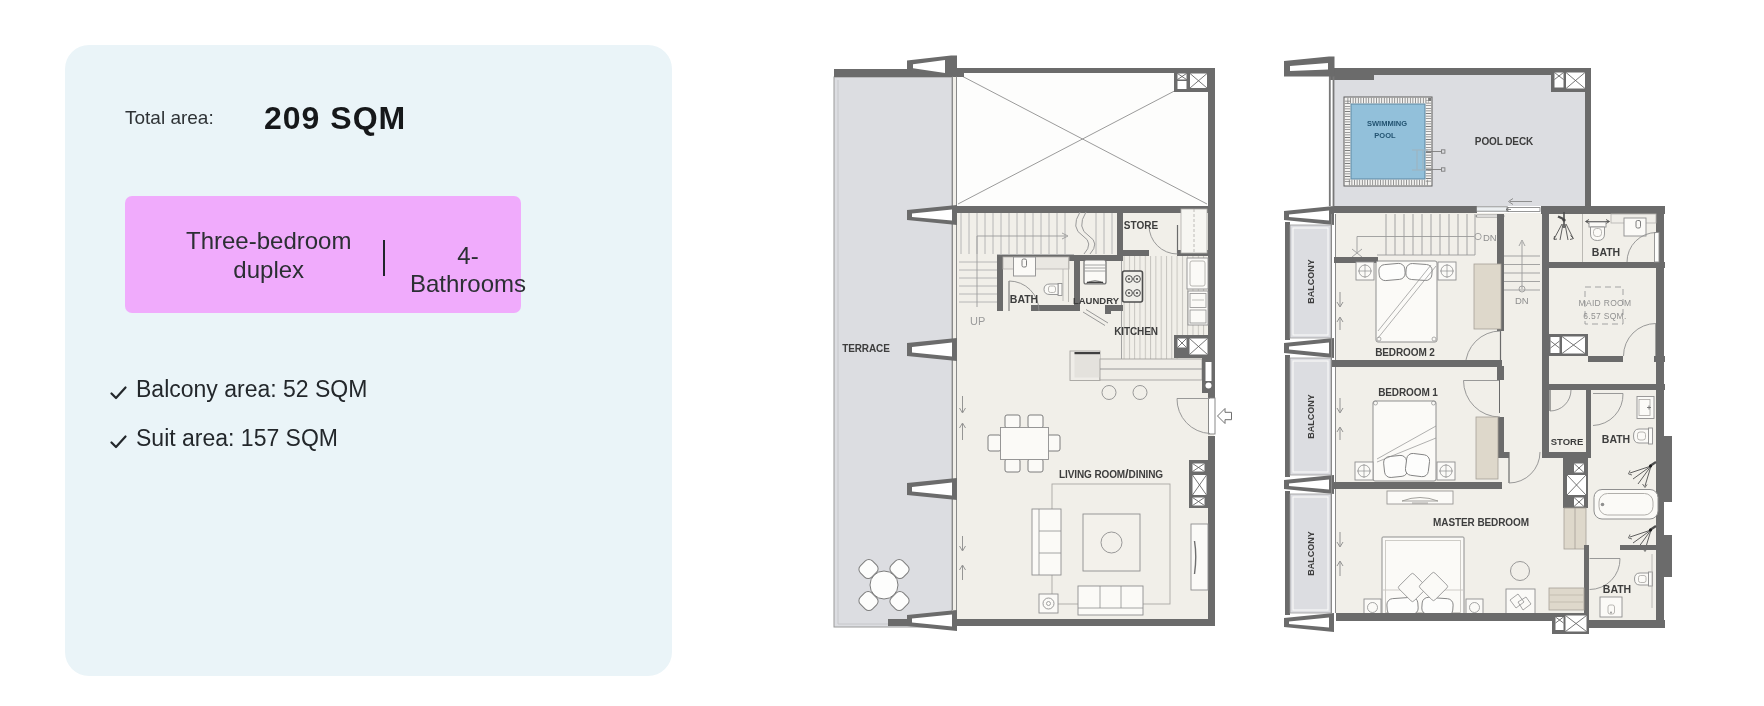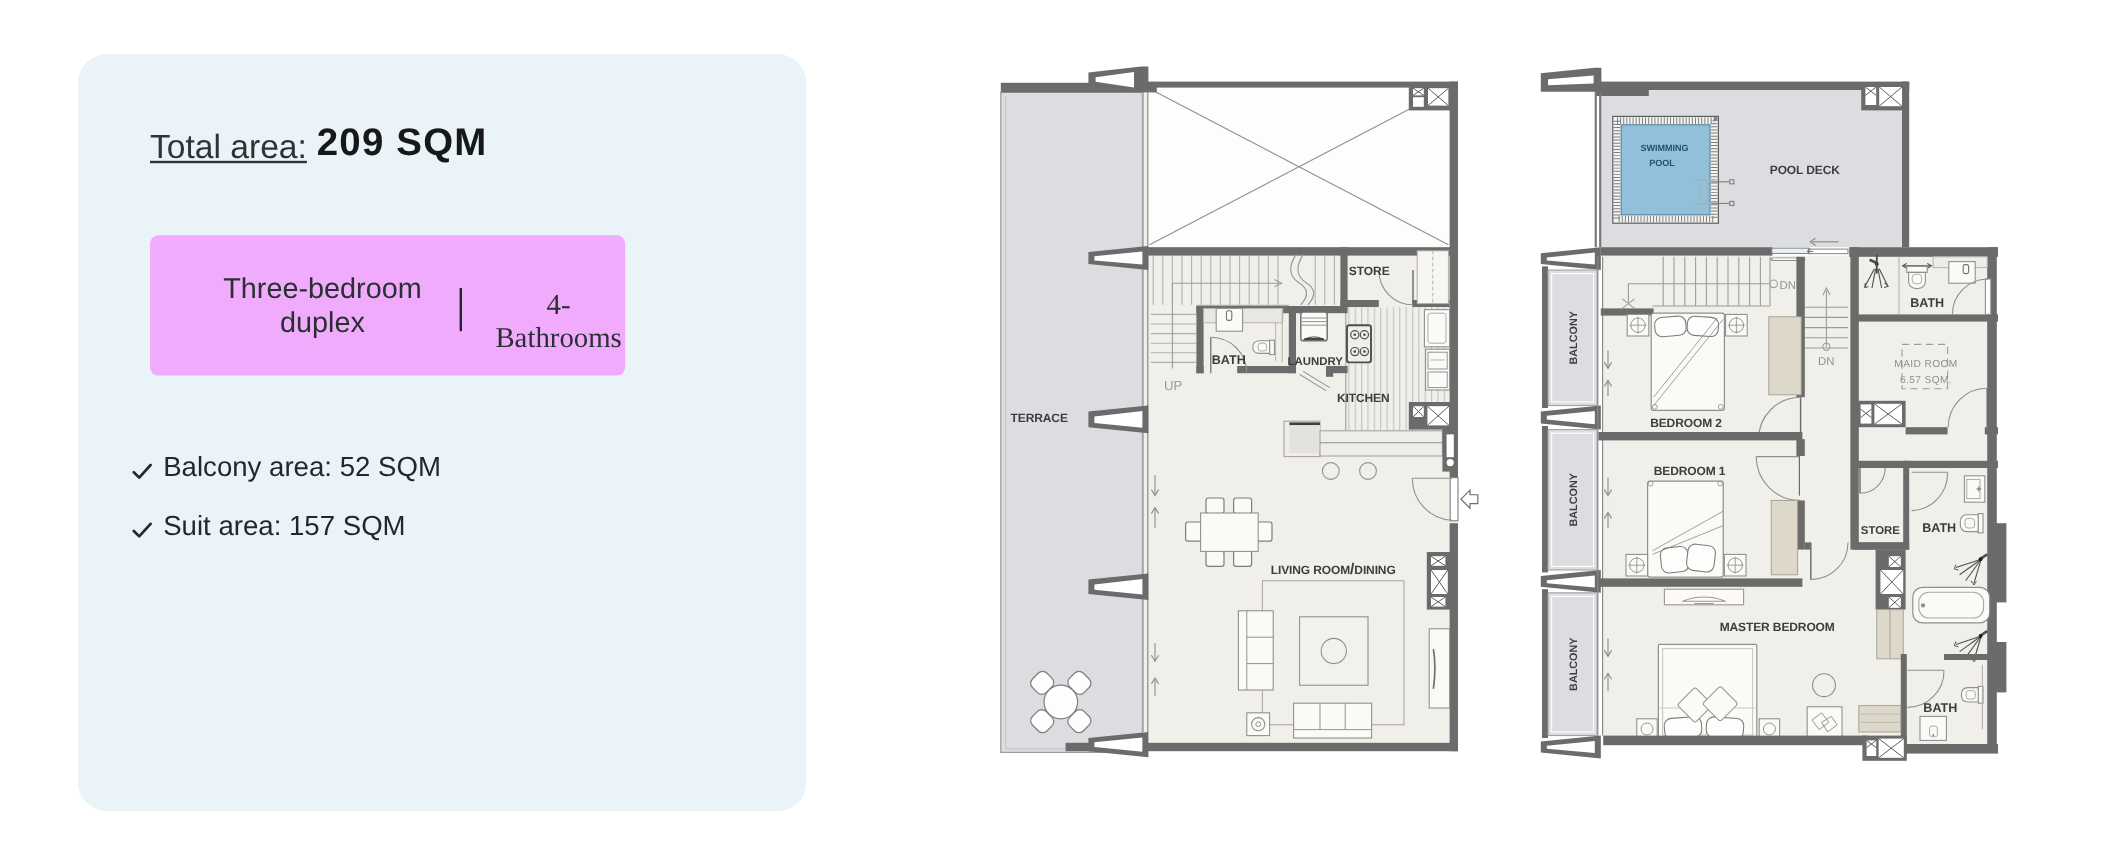--- a/index.html
+++ b/index.html
@@ -1,23 +1,23 @@
 <!DOCTYPE html>
 <html><head>
 <meta charset="utf-8">
 <style>
   html,body{margin:0;padding:0;}
   body{width:1764px;height:706px;background:#ffffff;font-family:"Liberation Sans",sans-serif;position:relative;overflow:hidden;}
   .panel{position:absolute;left:65px;top:45px;width:607px;height:631px;background:#eaf4f8;border-radius:24px;}
-  .ta-label{position:absolute;left:125px;top:107px;font-size:28px;color:#2f3336;text-decoration:underline;}
+  .ta-label{position:absolute;left:125px;top:107px;font-size:19px;color:#2f3336;}
   .ta-value{position:absolute;left:264px;top:100px;font-size:32px;font-weight:700;color:#16181a;letter-spacing:1px;text-align:center;}
   .card{position:absolute;left:125px;top:196px;width:396px;height:117px;background:#f0abfc;border-radius:7px;text-align:center;}
   .card .t1{position:absolute;left:61px;top:30px;font-size:24px;color:#2b2f33;line-height:29px;}
   .card .bar{position:absolute;left:258px;top:44px;width:2px;height:36px;background:#20242a;}
-  .card .t2{position:absolute;left:285px;top:46px;font-size:24px;color:#2b2f33;font-family:Liberation Serif, serif;}
+  .card .t2{position:absolute;left:285px;top:46px;font-size:24px;color:#2b2f33;}
   .chk{position:absolute;left:110px;font-size:23px;color:#23272b;}
   .chk svg{vertical-align:-3px;margin-right:9px;}
 </style>
 </head>
 <body>
 
 <div class="panel"></div>
 
 <div class="ta-label">Total area:</div>
 

